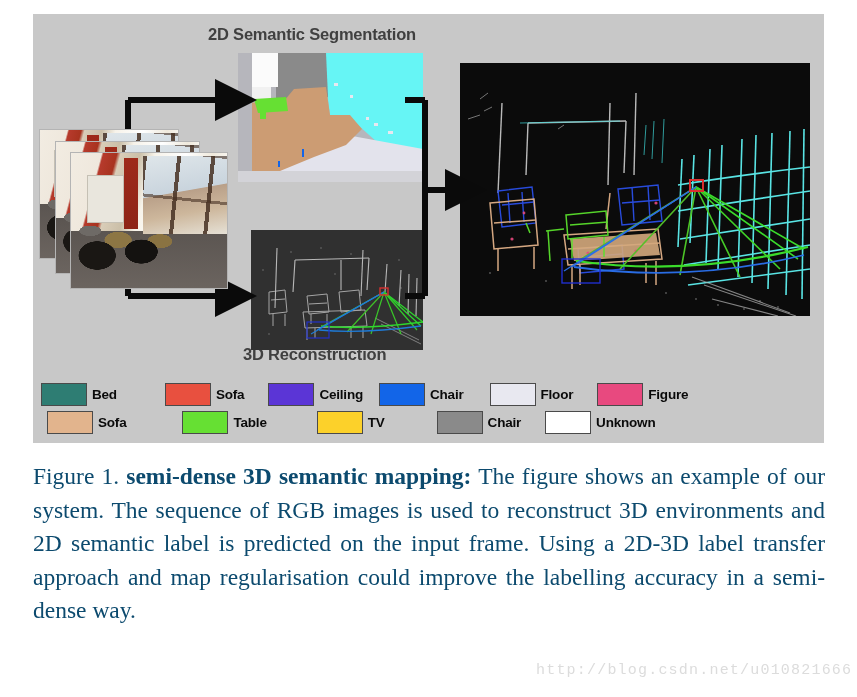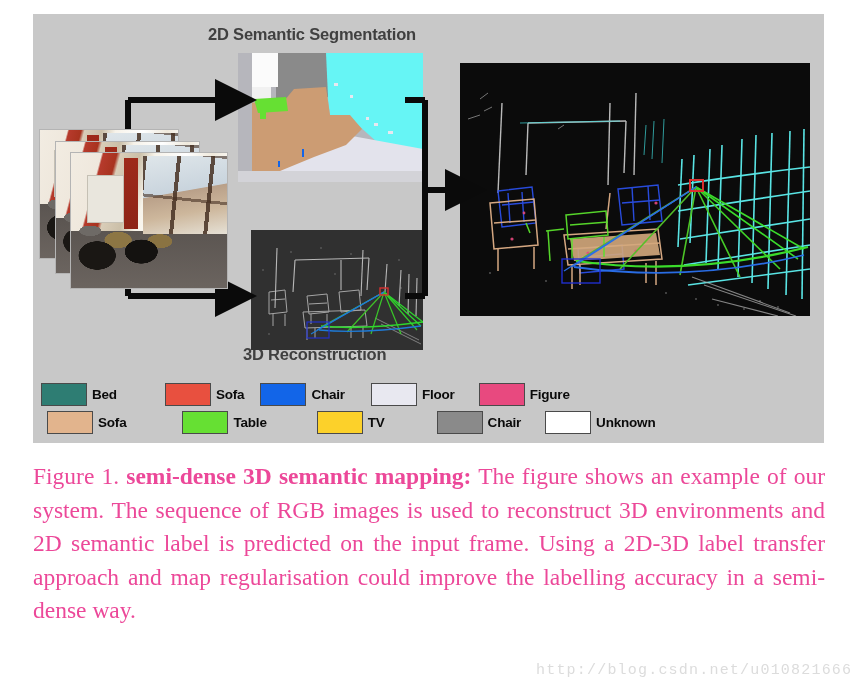--- a/index.html
+++ b/index.html
@@ -195,21 +195,21 @@
 
   
   #caption {
     position: absolute;
     left: 33px;
     top: 460px;
     width: 792px;
     font-family: "Liberation Serif", serif;
     font-size: 23.5px;
     line-height: 33.5px;
-    color: #ec4899;
+    color: #0c4a6e;
     text-align: justify;
     text-justify: inter-word;
   }
   #caption .bold { font-weight: bold; }
 
   
   #watermark {
     position: absolute;
     left: 536px;
     top: 662px;
@@ -496,20 +496,24 @@
 
     <div class="legend-row">
       <div class="legend-item">
         <div class="legend-swatch" style="background:#2e7d73"></div>
         <div class="legend-label">Bed</div>
       </div>
       <div class="legend-item" style="margin-left:48px">
         <div class="legend-swatch" style="background:#e8503f"></div>
         <div class="legend-label">Sofa</div>
       </div>
+      <div class="legend-item" style="margin-left:24px">
+        <div class="legend-swatch" style="background:#5b35d6"></div>
+        <div class="legend-label">Ceiling</div>
+      </div>
       <div class="legend-item" style="margin-left:16px">
         <div class="legend-swatch" style="background:#1265e8"></div>
         <div class="legend-label">Chair</div>
       </div>
       <div class="legend-item" style="margin-left:26px">
         <div class="legend-swatch" style="background:#e8e8f0"></div>
         <div class="legend-label">Floor</div>
       </div>
       <div class="legend-item" style="margin-left:24px">
         <div class="legend-swatch" style="background:#e8497f"></div>

